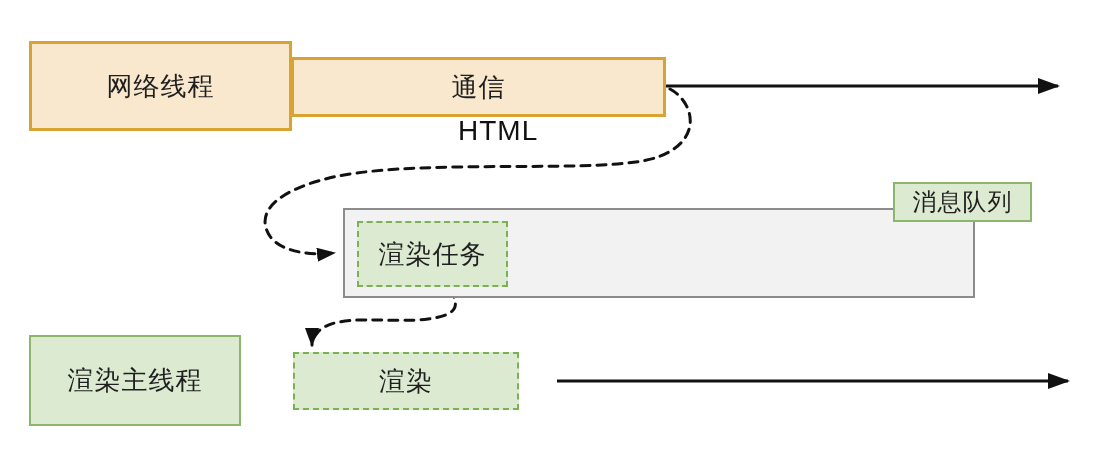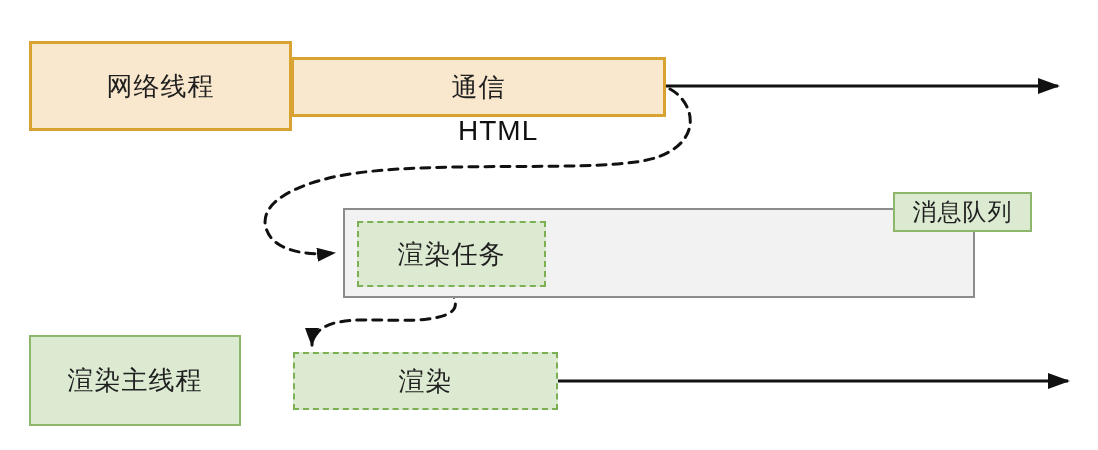--- a/index.html
+++ b/index.html
@@ -51,24 +51,24 @@
   
   .box.gray-solid {
     background: #f2f2f2;
     border: 2.5px solid #8c8c8c;
   }
 
   
   #net-box      { left: 29px;  top: 41px;  width: 263px; height: 90px; z-index: 4; }
   #comm-box     { left: 291px; top: 57px;  width: 375px; height: 60px; z-index: 3; }
   #queue-box    { left: 343px; top: 208px; width: 632px; height: 90px; z-index: 2; }
-  #mq-label     { left: 893px; top: 192px; width: 139px; height: 40px; z-index: 5; font-size: 24px; }
-  #task-box     { left: 357px; top: 221px; width: 189px; height: 66px; z-index: 3; }
+  #mq-label     { left: 893px; top: 182px; width: 139px; height: 40px; z-index: 5; font-size: 24px; }
+  #task-box     { left: 357px; top: 221px; width: 151px; height: 66px; z-index: 3; }
   #main-box     { left: 29px;  top: 335px; width: 212px; height: 91px; z-index: 4; }
-  #render-box   { left: 293px; top: 352px; width: 265px; height: 58px; z-index: 3; }
+  #render-box   { left: 293px; top: 352px; width: 226px; height: 58px; z-index: 3; }
 
   .float-label {
     position: absolute;
     color: #111111;
     font-size: 28px;
     letter-spacing: 1px;
     z-index: 5;
     white-space: nowrap;
   }
   #html-label { left: 458px; top: 115px; }

